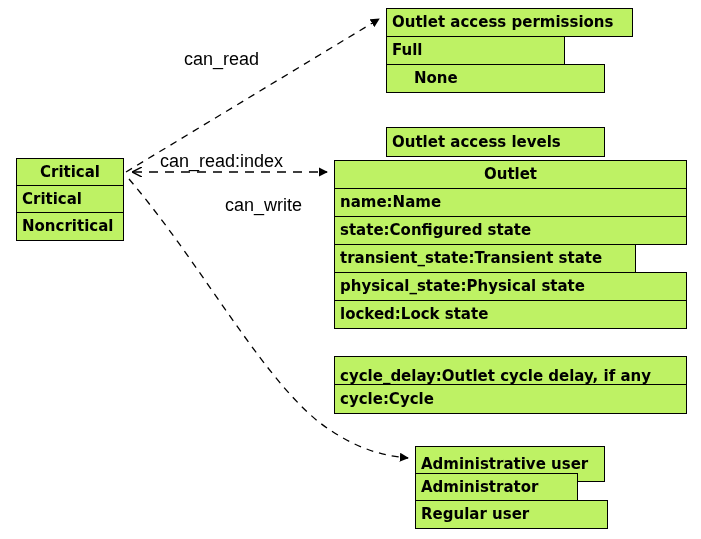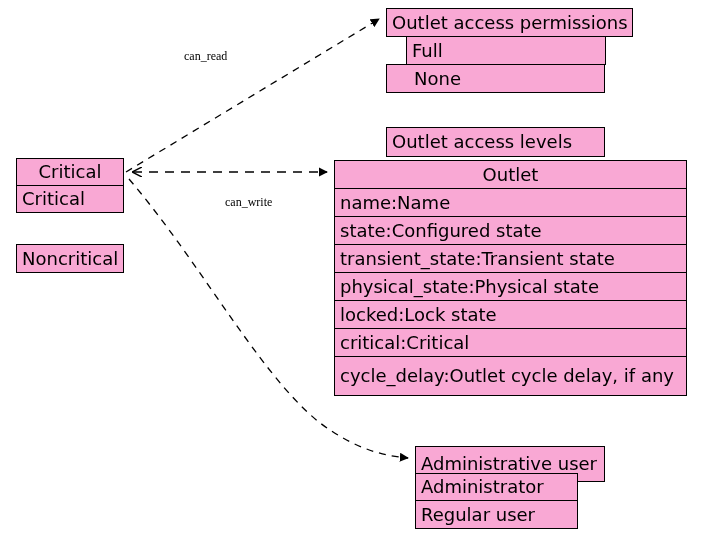--- a/index.html
+++ b/index.html
@@ -19,48 +19,49 @@
 
   
   .node {
     position: absolute;
     box-sizing: border-box;
   }
   .cell {
     position: absolute;
     box-sizing: border-box;
     border: 1px solid #000000;
-    background: #f9a8d4;
+    background: #bef264;
     color: #000000;
     font-family: "DejaVu Sans", sans-serif;
-    font-size: 18px;
+    font-size: 15px;
     line-height: 1;
     display: flex;
     align-items: center;
     white-space: nowrap;
     overflow: visible;
+    font-weight: bold;
   }
   .cell.left  { justify-content: flex-start; padding-left: 5px; }
   .cell.center{ justify-content: center; }
 
   
   #edges {
     position: absolute;
     left: 0;
     top: 0;
     width: 701px;
     height: 539px;
     pointer-events: none;
   }
 
   
   .edge-label {
     position: absolute;
-    font-family: Liberation Serif, serif;
-    font-size: 12px;
+    font-family: Liberation Sans, sans-serif;
+    font-size: 18px;
     color: #000000;
     line-height: 1;
     white-space: nowrap;
   }
 </style>
 </head>
 <body>
 
 <div id="canvas">
 
@@ -76,46 +77,47 @@
 
     <path d="M 126,172 L 379,19" fill="none" stroke="#000000" stroke-width="1.3" stroke-dasharray="7,6" marker-end="url(#filled-arrow)"></path>
 
     <path d="M 133,172 L 327,172" fill="none" stroke="#000000" stroke-width="1.3" stroke-dasharray="9,7" marker-start="url(#open-arrow)" marker-end="url(#filled-arrow)"></path>
 
     <path d="M 129,179 C 205,268 268,390 330,430 C 360,450 385,456 408,458" fill="none" stroke="#000000" stroke-width="1.3" stroke-dasharray="7,6" marker-end="url(#filled-arrow)"></path>
   </svg>
 
   <div class="edge-label" style="left:184px; top:50px;">can_read</div>
 
+  <div class="edge-label" style="left:160px; top:152px;">can_read:index</div>
 
   <div class="edge-label" style="left:181px; top:196px;margin-left:44px;">can_write</div>
 
   <div class="node" style="left:16px; top:158px; width:108px; height:84px;">
     <div class="cell center" style="left:0; top:0; width:108px; height:28px;">Critical</div>
     <div class="cell left" style="left:0; top:27px; width:108px; height:28px;">Critical</div>
-    <div class="cell left" style="left:0; top:54px; width:108px; height:29px;margin-top:32px;">Noncritical</div>
+    <div class="cell left" style="left:0; top:54px; width:108px; height:29px;">Noncritical</div>
   </div>
 
   <div class="node" style="left:386px; top:8px; width:248px; height:114px;">
     <div class="cell left" style="left:0; top:0; width:247px; height:29px;">Outlet access permissions</div>
-    <div class="cell left" style="left:0; top:28px; width:200px; height:29px;margin-left:20px;">Full</div>
+    <div class="cell left" style="left:0; top:28px; width:179px; height:29px;">Full</div>
     <div class="cell left" style="left:0; top:56px; width:219px; height:29px;padding-left:27px;">None</div>
     <div class="cell left" style="left:0; top:84px; width:219px; height:30px;margin-top:35px;">Outlet access levels</div>
   </div>
 
   <div class="node" style="left:334px; top:160px; width:353px; height:254px;">
     <div class="cell center" style="left:0; top:0; width:353px; height:29px;">Outlet</div>
     <div class="cell left" style="left:0; top:28px; width:353px; height:29px;">name:Name</div>
     <div class="cell left" style="left:0; top:56px; width:353px; height:29px;">state:Configured state</div>
-    <div class="cell left" style="left:0; top:84px; width:353px; height:29px;">transient_state:Transient state</div>
+    <div class="cell left" style="left:0; top:84px; width:302px; height:29px;">transient_state:Transient state</div>
     <div class="cell left" style="left:0; top:112px; width:353px; height:29px;">physical_state:Physical state</div>
     <div class="cell left" style="left:0; top:140px; width:353px; height:29px;">locked:Lock state</div>
-    <div class="cell left" style="left:0; top:168px; width:353px; height:29px;">critical:Critical</div>
     <div class="cell left" style="left:0; top:196px; width:353px; height:40px;">cycle_delay:Outlet cycle delay, if any</div>
+    <div class="cell left" style="left:0; top:224px; width:353px; height:30px;">cycle:Cycle</div>
   </div>
 
   <div class="node" style="left:415px; top:446px; width:190px; height:83px;">
     <div class="cell left" style="left:0; top:0; width:190px; height:36px;">Administrative user</div>
     <div class="cell left" style="left:0; top:27px; width:163px; height:28px;text-align:center;">Administrator</div>
-    <div class="cell left" style="left:0; top:54px; width:163px; height:29px;text-align:right;">Regular user</div>
+    <div class="cell left" style="left:0; top:54px; width:193px; height:29px;text-align:right;">Regular user</div>
   </div>
 
 </div>
 
 </body></html>

